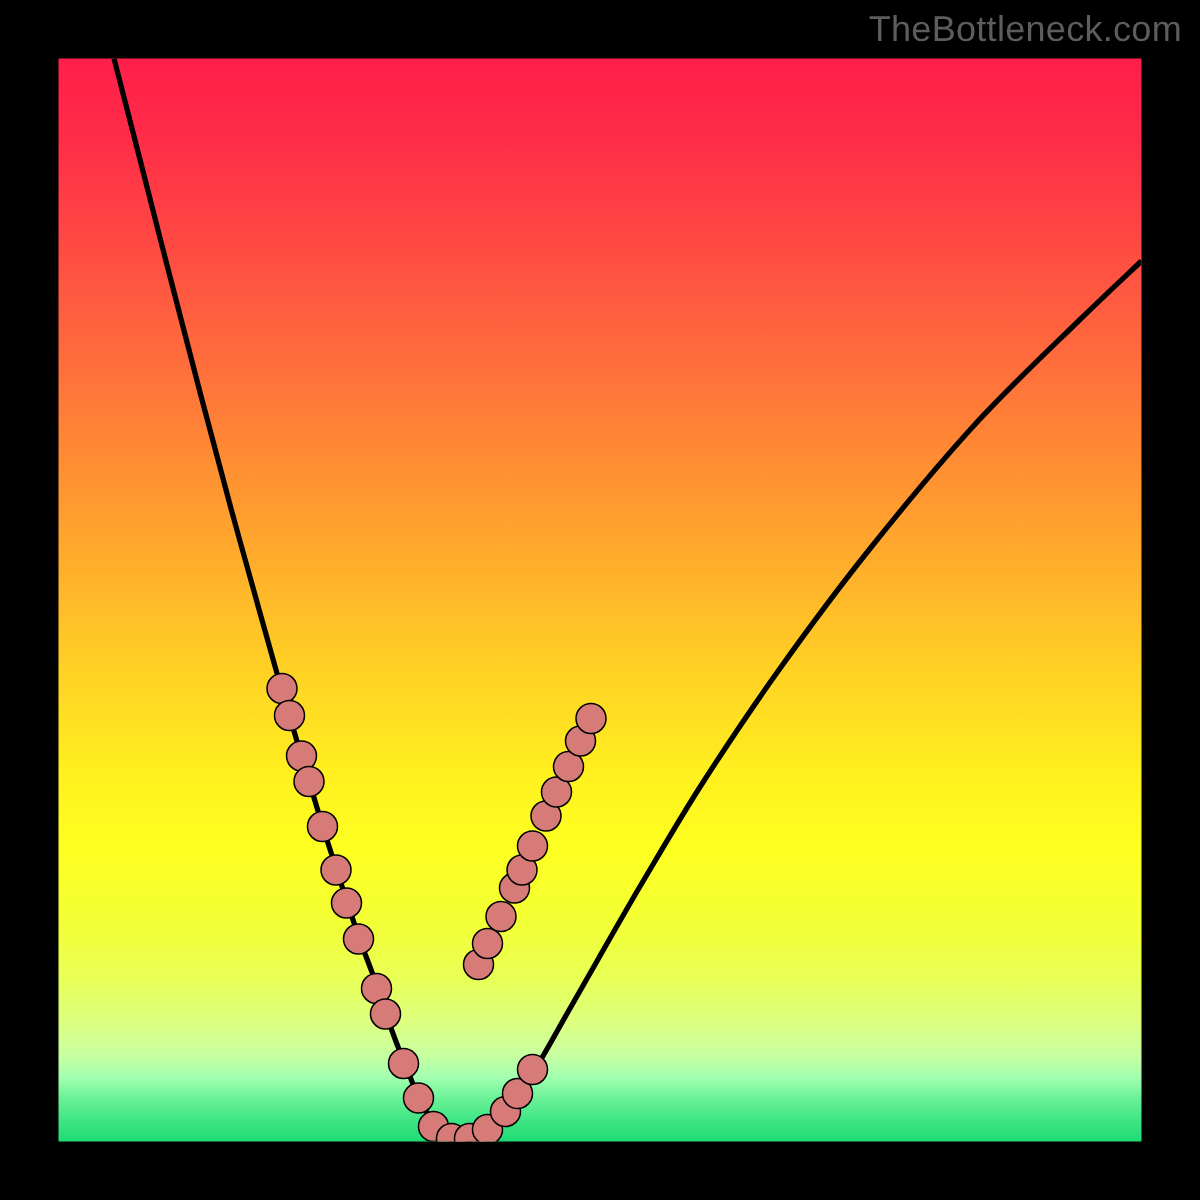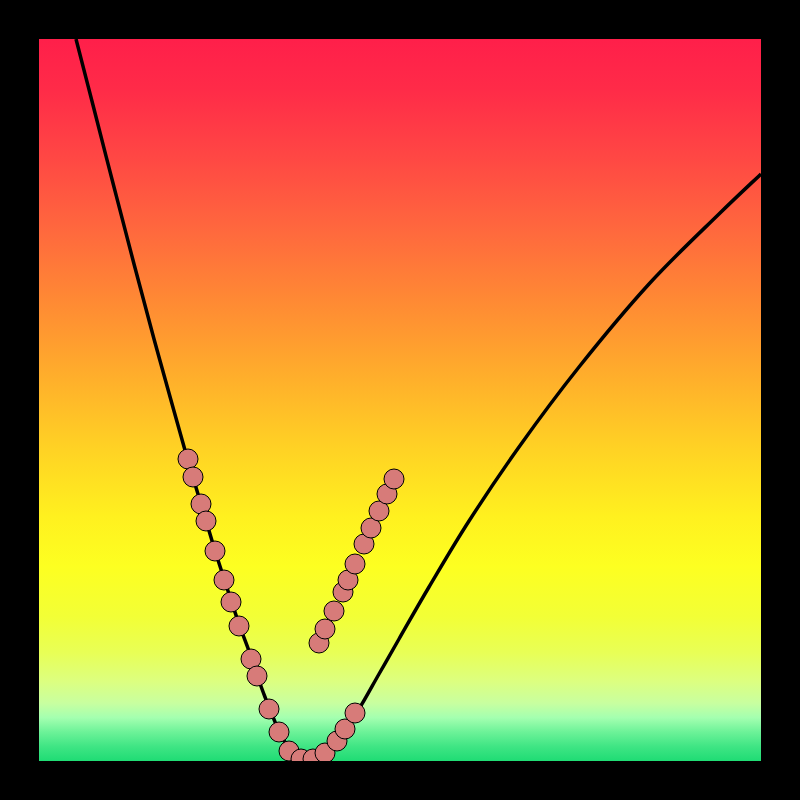--- a/index.html
+++ b/index.html
@@ -95,13 +95,14 @@
           <circle cx="309" cy="541" r="10" fill="#d77b79" stroke="#000000" stroke-width="1"></circle>
           <circle cx="316" cy="525" r="10" fill="#d77b79" stroke="#000000" stroke-width="1"></circle>
           <circle cx="325" cy="505" r="10" fill="#d77b79" stroke="#000000" stroke-width="1"></circle>
           <circle cx="332" cy="489" r="10" fill="#d77b79" stroke="#000000" stroke-width="1"></circle>
           <circle cx="340" cy="472" r="10" fill="#d77b79" stroke="#000000" stroke-width="1"></circle>
           <circle cx="348" cy="455" r="10" fill="#d77b79" stroke="#000000" stroke-width="1"></circle>
           <circle cx="355" cy="440" r="10" fill="#d77b79" stroke="#000000" stroke-width="1"></circle>
         </g>
     </svg>
   </div>
+  <div class="watermark">TheBottleneck.com</div>
 </div>
 
 </body></html>

